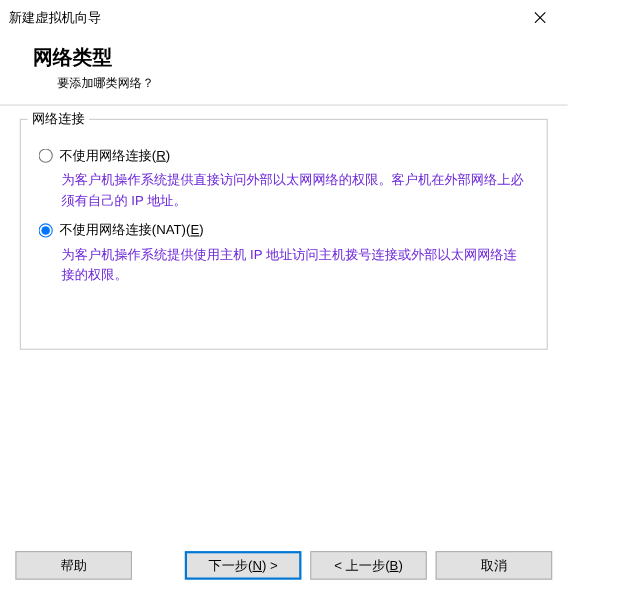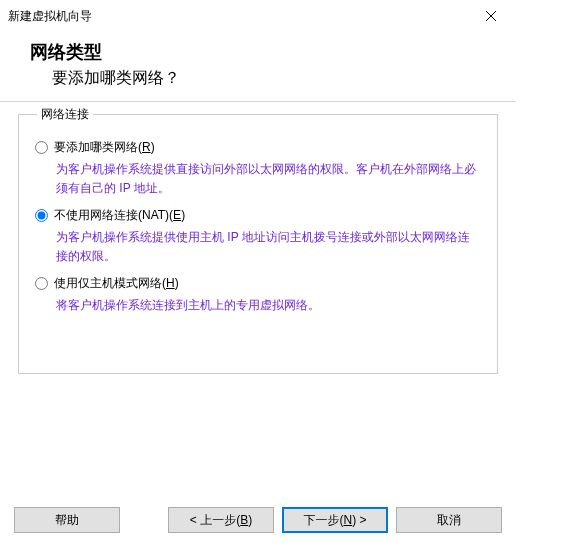--- a/index.html
+++ b/index.html
@@ -18,46 +18,46 @@
     .titlebar-title { flex: 1; font-size: 12px; }
     .close-btn {
       width: 46px; height: 30px; display: flex; align-items: center; justify-content: center;
       background: transparent; border: none; cursor: pointer;
     }
     .close-btn svg { stroke: #000; stroke-width: 1; }
     .header {
       padding: 8px 18px 10px 30px;
     }
     .header .heading { font-weight: bold; font-size: 18px; }
-    .header .sub { padding-left: 22px; margin-top: 4px; font-size: 16px; }
+    .header .sub { padding-left: 22px; margin-top: 4px; font-size: 11px; }
     .divider { height: 1px; background: #d8d8d8; margin: 2px 0 12px 0; }
     .content { flex: 1; padding: 0 18px 8px 18px; position: relative; }
     .groupbox {
       border: 1px solid #cccccc;
       padding: 14px 16px 48px 16px;
       position: relative;
     }
     .groupbox .legend {
-      position: absolute; top: -9px; left: 18px;
+      position: absolute; top: -9px; left: 6px;
       background: #fff; padding: 0 4px; font-size: 12px;
     }
     .option { margin-top: 10px; }
     .option:first-of-type { margin-top: 6px; }
     .opt-label { display: flex; align-items: center; gap: 6px; cursor: pointer; }
     .opt-label input[type=radio] { width: 13px; height: 13px; cursor: pointer; }
     .opt-text .ul { text-decoration: underline; }
     .opt-desc {
       margin: 4px 0 10px 21px;
       line-height: 1.55;
       color: #6d28d9;
     }
     .option.spacer-before { margin-top: 34px; }
     .footer {
       height: 48px;
-      display: flex; align-items: center;
+      display: flex; align-items: flex-start;
       padding: 0 14px 10px 14px;
       gap: 8px;
     }
     .footer .spacer { flex: 1; }
     .btn {
       min-width: 106px; height: 26px;
       border: 1px solid #adadad;
       background: #e1e1e1;
       font: inherit;
       cursor: pointer;
@@ -89,48 +89,41 @@
 
   <div class="divider"></div>
 
   <div class="content">
     <div class="groupbox">
       <div class="legend">网络连接</div>
 
       <div class="option">
         <label class="opt-label">
           <input type="radio" name="net" style="">
-          <span class="opt-text"><span>要添加哪类网络(</span><span class="ul">R</span><span>)</span></span>
+          <span class="opt-text"><span>不使用网络连接(</span><span class="ul">R</span><span>)</span></span>
         </label>
         <div class="opt-desc">为客户机操作系统提供直接访问外部以太网网络的权限。客户机在外部网络上必须有自己的 IP 地址。</div>
       </div>
 
       <div class="option">
         <label class="opt-label">
           <input type="radio" name="net" checked="" style="">
           <span class="opt-text"><span>不使用网络连接(NAT)(</span><span class="ul">E</span><span>)</span></span>
         </label>
         <div class="opt-desc">为客户机操作系统提供使用主机 IP 地址访问主机拨号连接或外部以太网网络连接的权限。</div>
       </div>
 
-      <div class="option">
-        <label class="opt-label">
-          <input type="radio" name="net" style="">
-          <span class="opt-text"><span>使用仅主机模式网络(</span><span class="ul">H</span><span>)</span></span>
-        </label>
-        <div class="opt-desc">将客户机操作系统连接到主机上的专用虚拟网络。</div>
-      </div>
 
 
     </div>
   </div>
 
   <div class="footer">
     <button class="btn">帮助</button>
     <div class="spacer"></div>
     <div class="nav-group">
+      <button class="btn btn-primary"><span>下一步(</span><span class="ul">N</span><span>) &gt;</span></button>
       <button class="btn"><span>&lt; 上一步(</span><span class="ul">B</span><span>)</span></button>
-      <button class="btn btn-primary"><span>下一步(</span><span class="ul">N</span><span>) &gt;</span></button>
     </div>
     <button class="btn">取消</button>
   </div>
 
 </div>
 
 </body></html>

